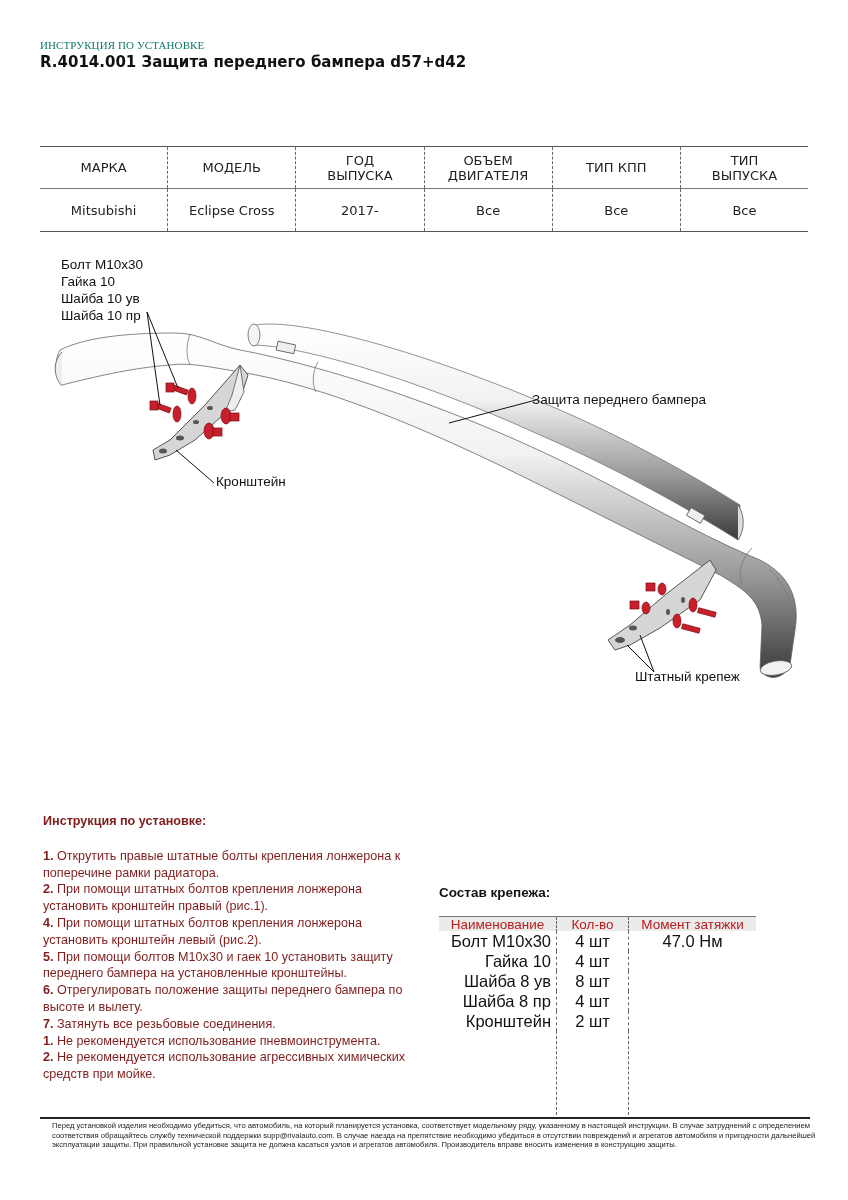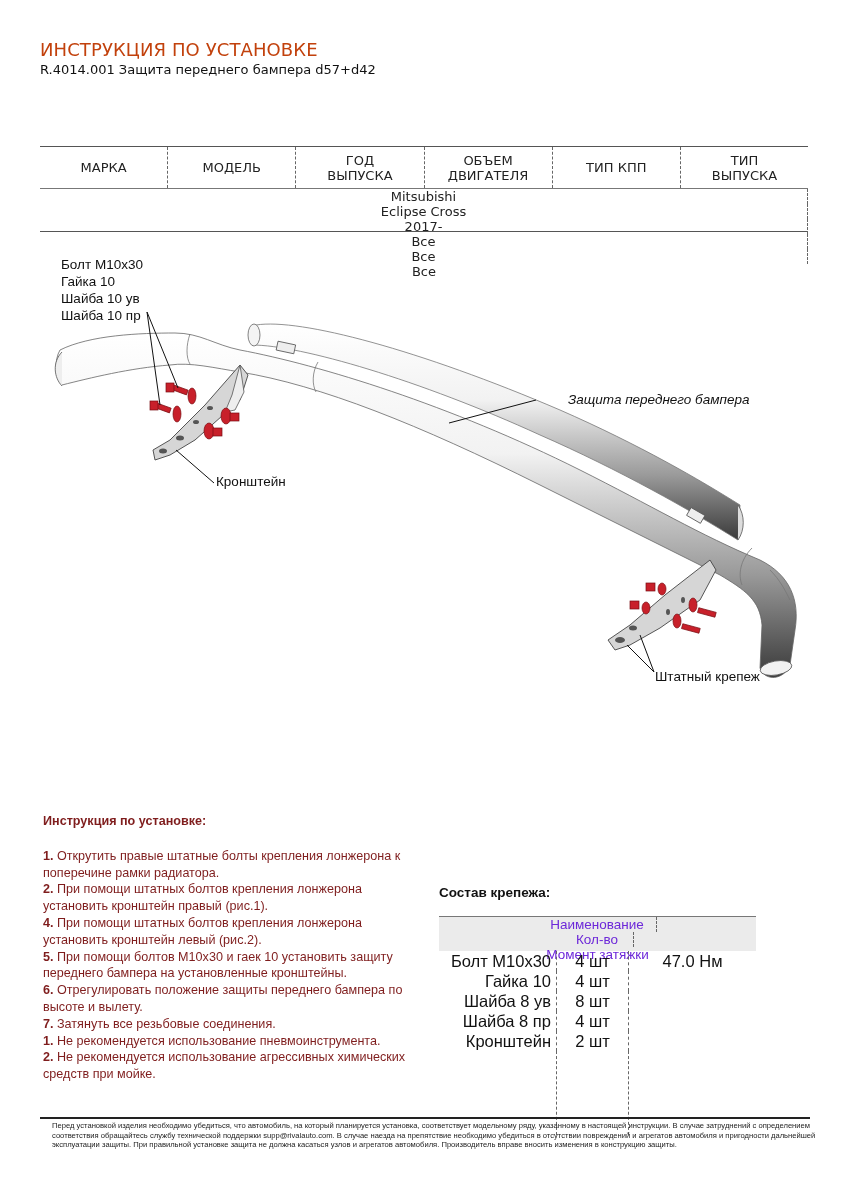--- a/index.html
+++ b/index.html
@@ -1,27 +1,27 @@
 <!DOCTYPE html>
 <html><head>
 <meta charset="utf-8">
 <style>
   * { margin: 0; padding: 0; box-sizing: border-box; }
   html, body { width: 848px; height: 1200px; background: #ffffff; overflow: hidden; }
   body { position: relative; font-family: "DejaVu Sans", sans-serif; color: #111; }
 
   .header { position: absolute; left: 40px; top: 39px; }
-  .header .kind { font-size: 18px; letter-spacing: 0.1px; color: #c2410c; }
-  .header .title { font-size: 13px; font-weight: normal; margin-top: 2px; color: #111; }
+  .header .kind { font-size: 11px; letter-spacing: 0.1px; color: #0f766e; font-family: Liberation Serif, serif; }
+  .header .title { font-size: 15px; font-weight: bold; margin-top: 2px; color: #111; }
 
   
   .vtable { position: absolute; left: 40px; top: 146px; width: 768px; border-top: 1.5px solid #555; border-bottom: 1.5px solid #555; }
   .vrow { display: flex; }
   .vrow.head { height: 42px; border-bottom: 1.5px solid #777; }
-  .vrow.body { height: 42px; flex-direction: column; }
+  .vrow.body { height: 42px; }
   .vcell { flex: 1; display: flex; align-items: center; justify-content: center; text-align: center; font-size: 13px; line-height: 15px; border-right: 1.5px dashed #666; color: #222; }
   .vcell:last-child { border-right: none; }
   .vcell.hd { white-space: pre-line; font-size: 13px; }
 
   
   .figure { position: absolute; left: 0; top: 245px; width: 848px; height: 460px; }
   .figure svg { position: absolute; left: 0; top: 0; }
   .lbl { position: absolute; font-family: "Liberation Sans", sans-serif; font-size: 13.5px; color: #111; line-height: 16px; }
   .fastener-list { left: 61px; top: 11px; }
   .fastener-list div { line-height: 17px; }
@@ -30,21 +30,21 @@
   .instr { position: absolute; left: 43px; top: 813px; width: 375px; font-family: Liberation Sans, sans-serif; font-size: 12.6px; line-height: 16.8px; color: #7f1d1d; }
   .instr h3 { font-size: 12.6px; font-weight: bold; margin-bottom: 18px; }
   .instr .step b { font-weight: bold; }
   .instr h3.rec { margin-top: 17px; margin-bottom: 17px; }
 
   
   .comp { position: absolute; left: 439px; top: 885px; width: 320px; font-family: "Liberation Sans", sans-serif; }
   .comp h3 { font-size: 13.5px; font-weight: bold; margin-bottom: 16px; }
   .ctable { position: relative; width: 317px; border-top: 1.5px solid #777; }
   .crow { display: flex; }
-  .crow.head { background: #ebebeb; height: 34px; align-items: center; font-size: 13.5px; color: #6d28d9; flex-direction: column; }
+  .crow.head { background: #ebebeb; height: 14px; align-items: center; font-size: 13.5px; color: #b91c1c; }
   .ccell { display: flex; align-items: center; }
   .c1 { width: 118px; justify-content: flex-end; padding-right: 5px; border-right: 1.5px dashed #666; }
   .c2 { width: 72px; justify-content: center; border-right: 1.5px dashed #666; }
   .c3 { flex: 1; justify-content: center; }
   .crow.head .c1 { justify-content: center; padding-right: 0; }
   .crow.item { height: 20px; font-size: 16.5px; color: #111; }
   .crow.item .ccell { height: 20px; }
   .crow.filler { height: 84px; }
 
   .bottom-rule { position: absolute; left: 40px; top: 1117px; width: 770px; border-top: 2px solid #222; }
@@ -165,22 +165,22 @@
     </g>
   </svg>
 
   <div class="lbl fastener-list">
     <div>Болт М10х30</div>
     <div>Гайка 10</div>
     <div>Шайба 10 ув</div>
     <div>Шайба 10 пр</div>
   </div>
   <div class="lbl" style="left:216px; top:229px;">Кронштейн</div>
-  <div class="lbl" style="left:568px; top:147px;font-style:italic;">Защита переднего бампера</div>
-  <div class="lbl" style="left:655px; top:424px;">Штатный крепеж</div>
+  <div class="lbl" style="left:532px; top:147px;">Защита переднего бампера</div>
+  <div class="lbl" style="left:635px; top:424px;">Штатный крепеж</div>
 </div>
 
 <div class="instr">
   <h3>Инструкция по установке:</h3>
   <div class="step"><b>1.</b><span> Открутить правые штатные болты крепления лонжерона к поперечине рамки радиатора.</span></div>
   <div class="step"><b>2.</b><span> При помощи штатных болтов крепления лонжерона установить кронштейн правый (рис.1).</span></div>
   <div class="step"><b>4.</b><span> При помощи штатных болтов крепления лонжерона установить кронштейн левый (рис.2).</span></div>
   <div class="step"><b>5.</b><span> При помощи болтов М10х30 и гаек 10 установить защиту переднего бампера на установленные кронштейны.</span></div>
   <div class="step"><b>6.</b><span> Отрегулировать положение защиты переднего бампера по высоте и вылету.</span></div>
   <div class="step"><b>7.</b><span> Затянуть все резьбовые соединения.</span></div>

